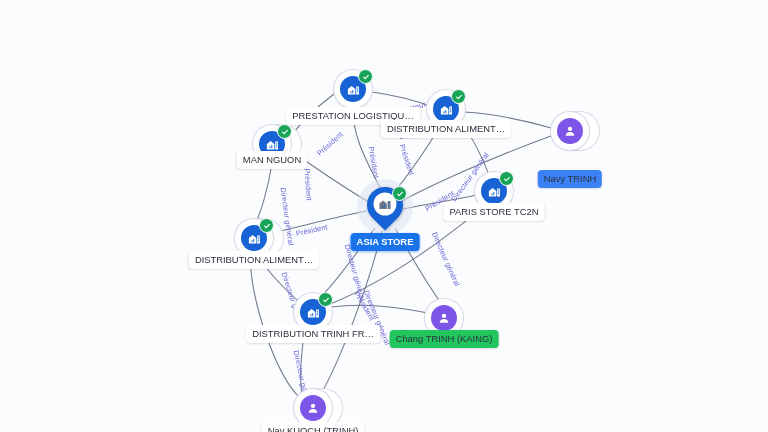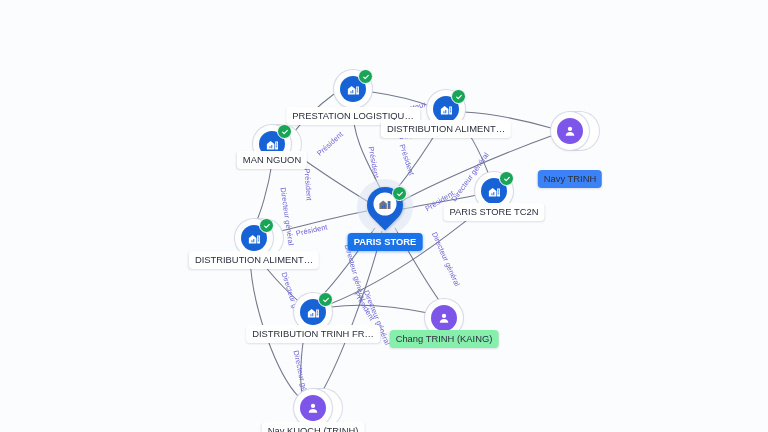--- a/index.html
+++ b/index.html
@@ -347,21 +347,21 @@
                 <rect x="17.4" y="15.0" width="2.2" height="1.5" fill="#1763d6"></rect>
               </svg>
             </div>
             <div class="verified-badge" style="right: -2px; top: -1px; background: rgb(24, 165, 88);">
               <svg width="8" height="8" viewBox="0 0 24 24" aria-hidden="true">
                 <path d="M5 12.5l4.5 4.5L19 7" stroke="#ffffff" stroke-width="3.4" fill="none" stroke-linecap="round" stroke-linejoin="round"></path>
               </svg>
             </div>
           </div>
         </div>
-        <div class="node-label focus" style="top: 22px; background: rgb(26, 115, 232);">PARIS STORE</div>
+        <div class="node-label focus" style="top: 22px; background: rgb(26, 115, 232);">ASIA STORE</div>
       </div>
       <div class="node" style="left: 254px; top: 238px;">
         <div class="node-visual">
           <div class="disc stacked">
             <div class="icon-circle" style="background: rgb(23, 99, 214);">
               <svg width="15" height="15" viewBox="0 0 24 24" aria-hidden="true">
                 <path d="M3 20V11.2L9 6.4l6 4.8V20z" fill="#ffffff"></path>
                 <path d="M7.2 14.6h1.5v3.2H7.2zM10.1 12.6h1.5v5.2h-1.5z" fill="#1763d6"></path>
                 <rect x="16.2" y="7.2" width="4.6" height="12.8" fill="#ffffff"></rect>
                 <rect x="17.4" y="9.0" width="2.2" height="1.5" fill="#1763d6"></rect>
@@ -404,21 +404,21 @@
         <div class="node-visual">
           <div class="disc">
             <div class="avatar-circle" style="background: rgb(125, 85, 232);">
               <svg width="14" height="14" viewBox="0 0 24 24" aria-hidden="true">
                 <circle cx="12" cy="8.4" r="3.7" fill="#ffffff"></circle>
                 <path d="M4.6 20c0-4.1 3.3-6.5 7.4-6.5s7.4 2.4 7.4 6.5z" fill="#ffffff"></path>
               </svg>
             </div>
           </div>
         </div>
-        <div class="node-label" style="top: 12px; background: #86efac; color: rgb(43, 47, 61);">Chang TRINH (KAING)</div>
+        <div class="node-label" style="top: 12px; background: #22c55e; color: rgb(43, 47, 61);">Chang TRINH (KAING)</div>
       </div>
       <div class="node" style="left: 313px; top: 408px;">
         <div class="node-visual">
           <div class="disc stacked">
             <div class="avatar-circle" style="background: rgb(125, 85, 232);">
               <svg width="14" height="14" viewBox="0 0 24 24" aria-hidden="true">
                 <circle cx="12" cy="8.4" r="3.7" fill="#ffffff"></circle>
                 <path d="M4.6 20c0-4.1 3.3-6.5 7.4-6.5s7.4 2.4 7.4 6.5z" fill="#ffffff"></path>
               </svg>
             </div>

